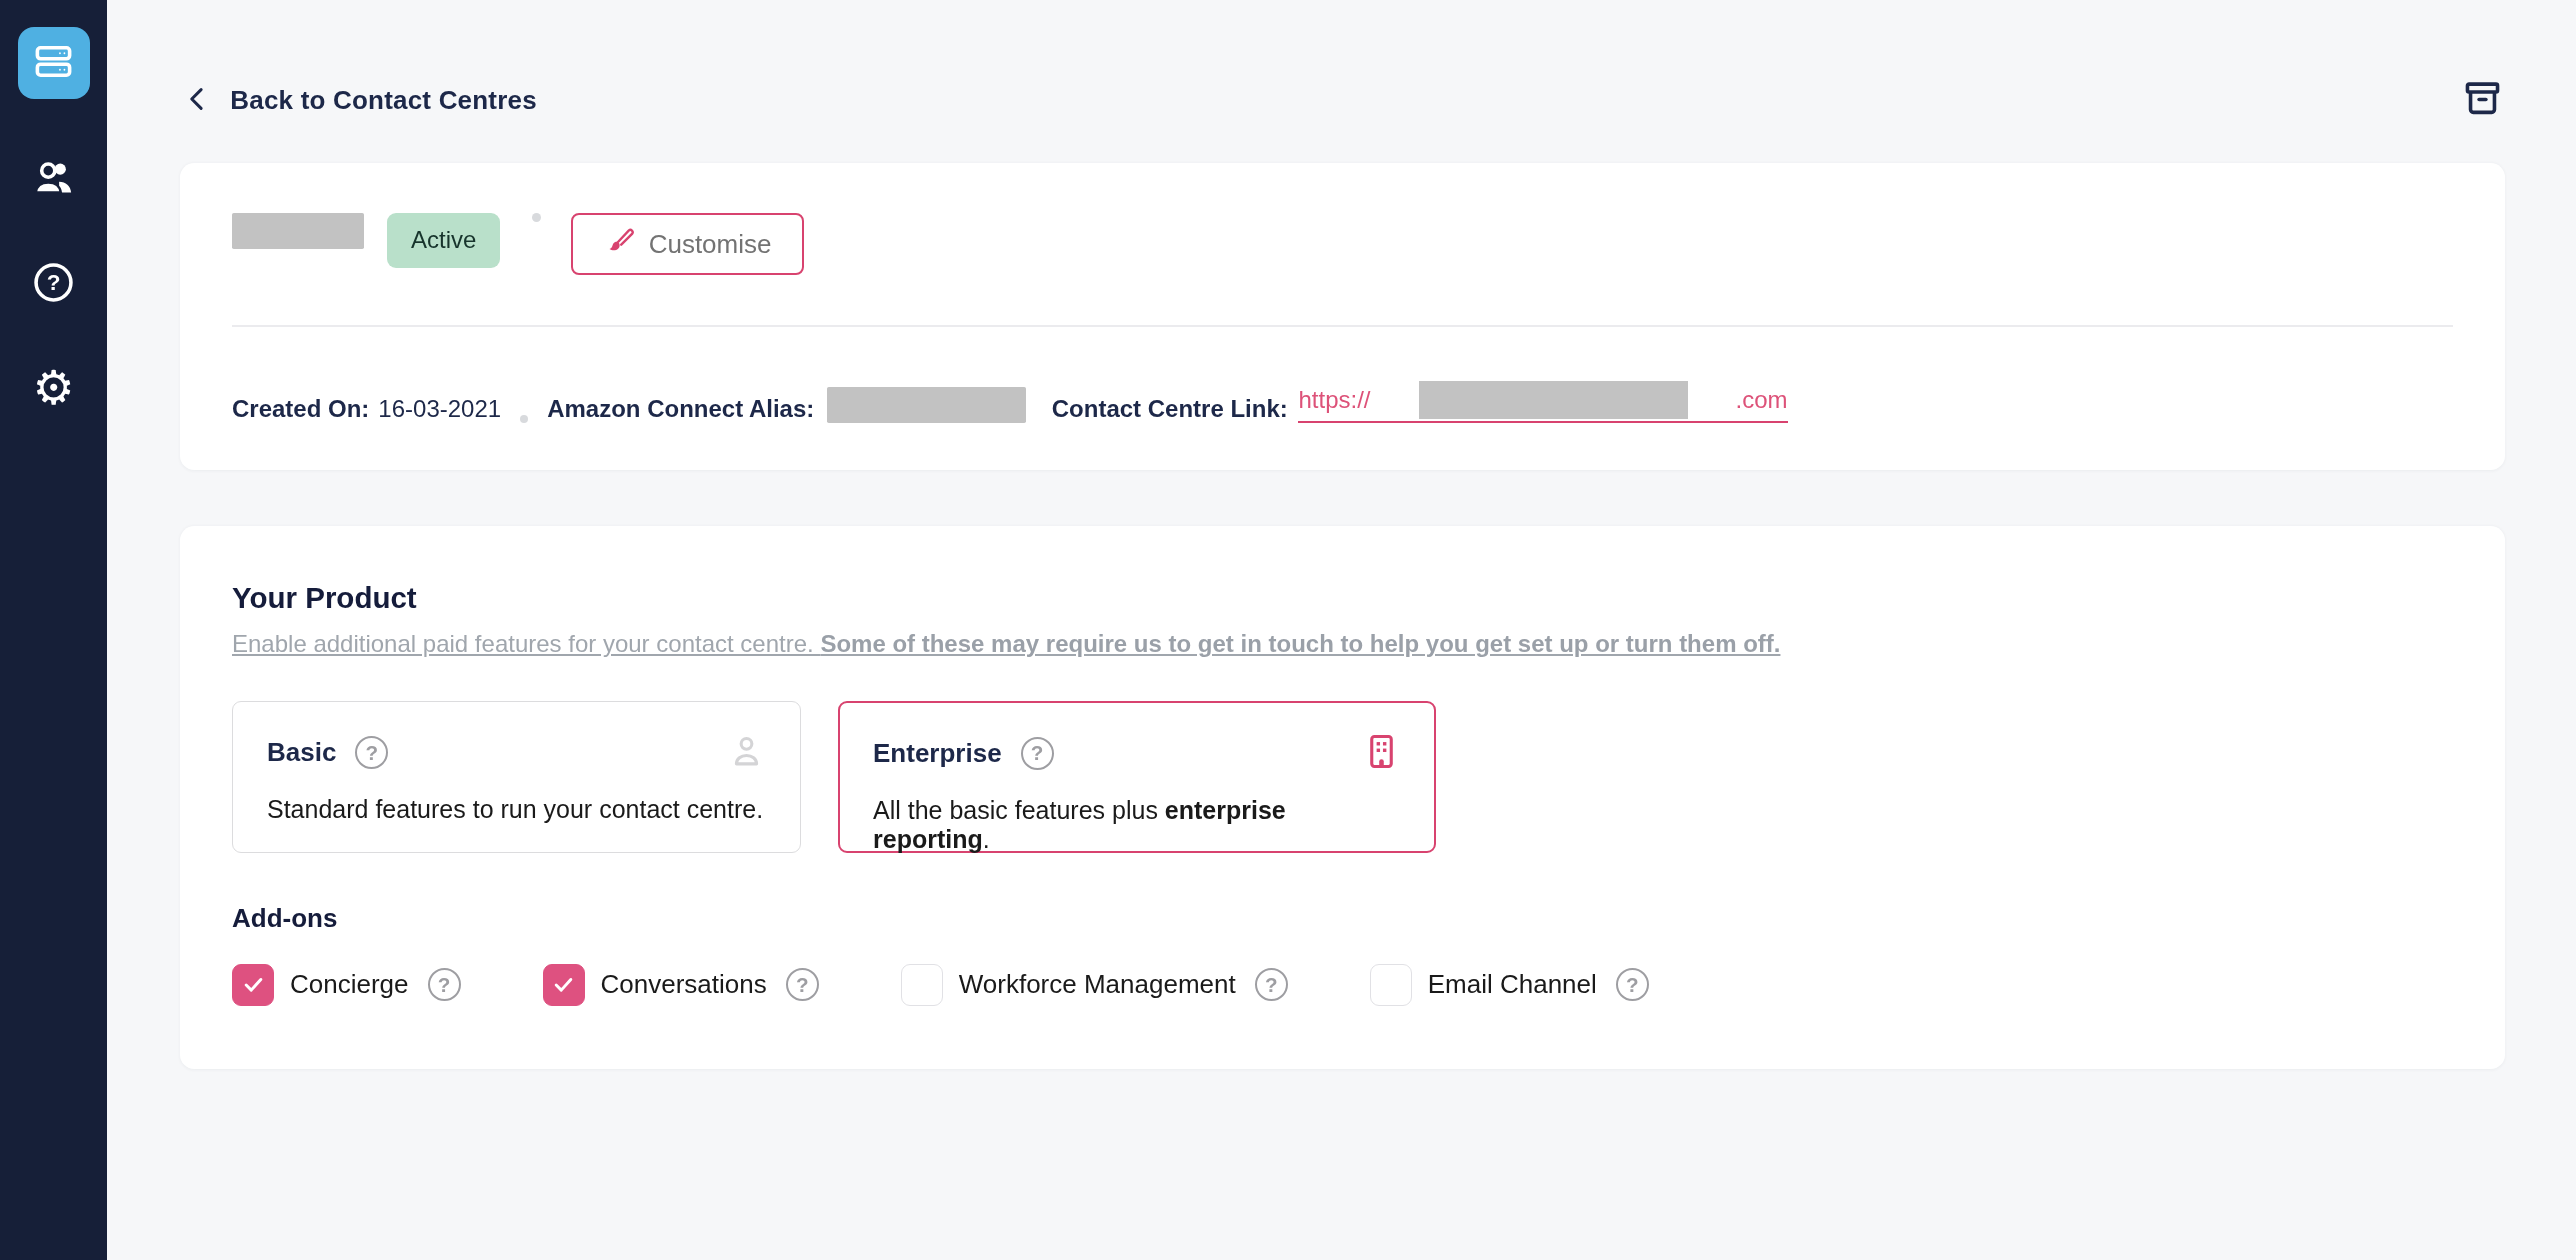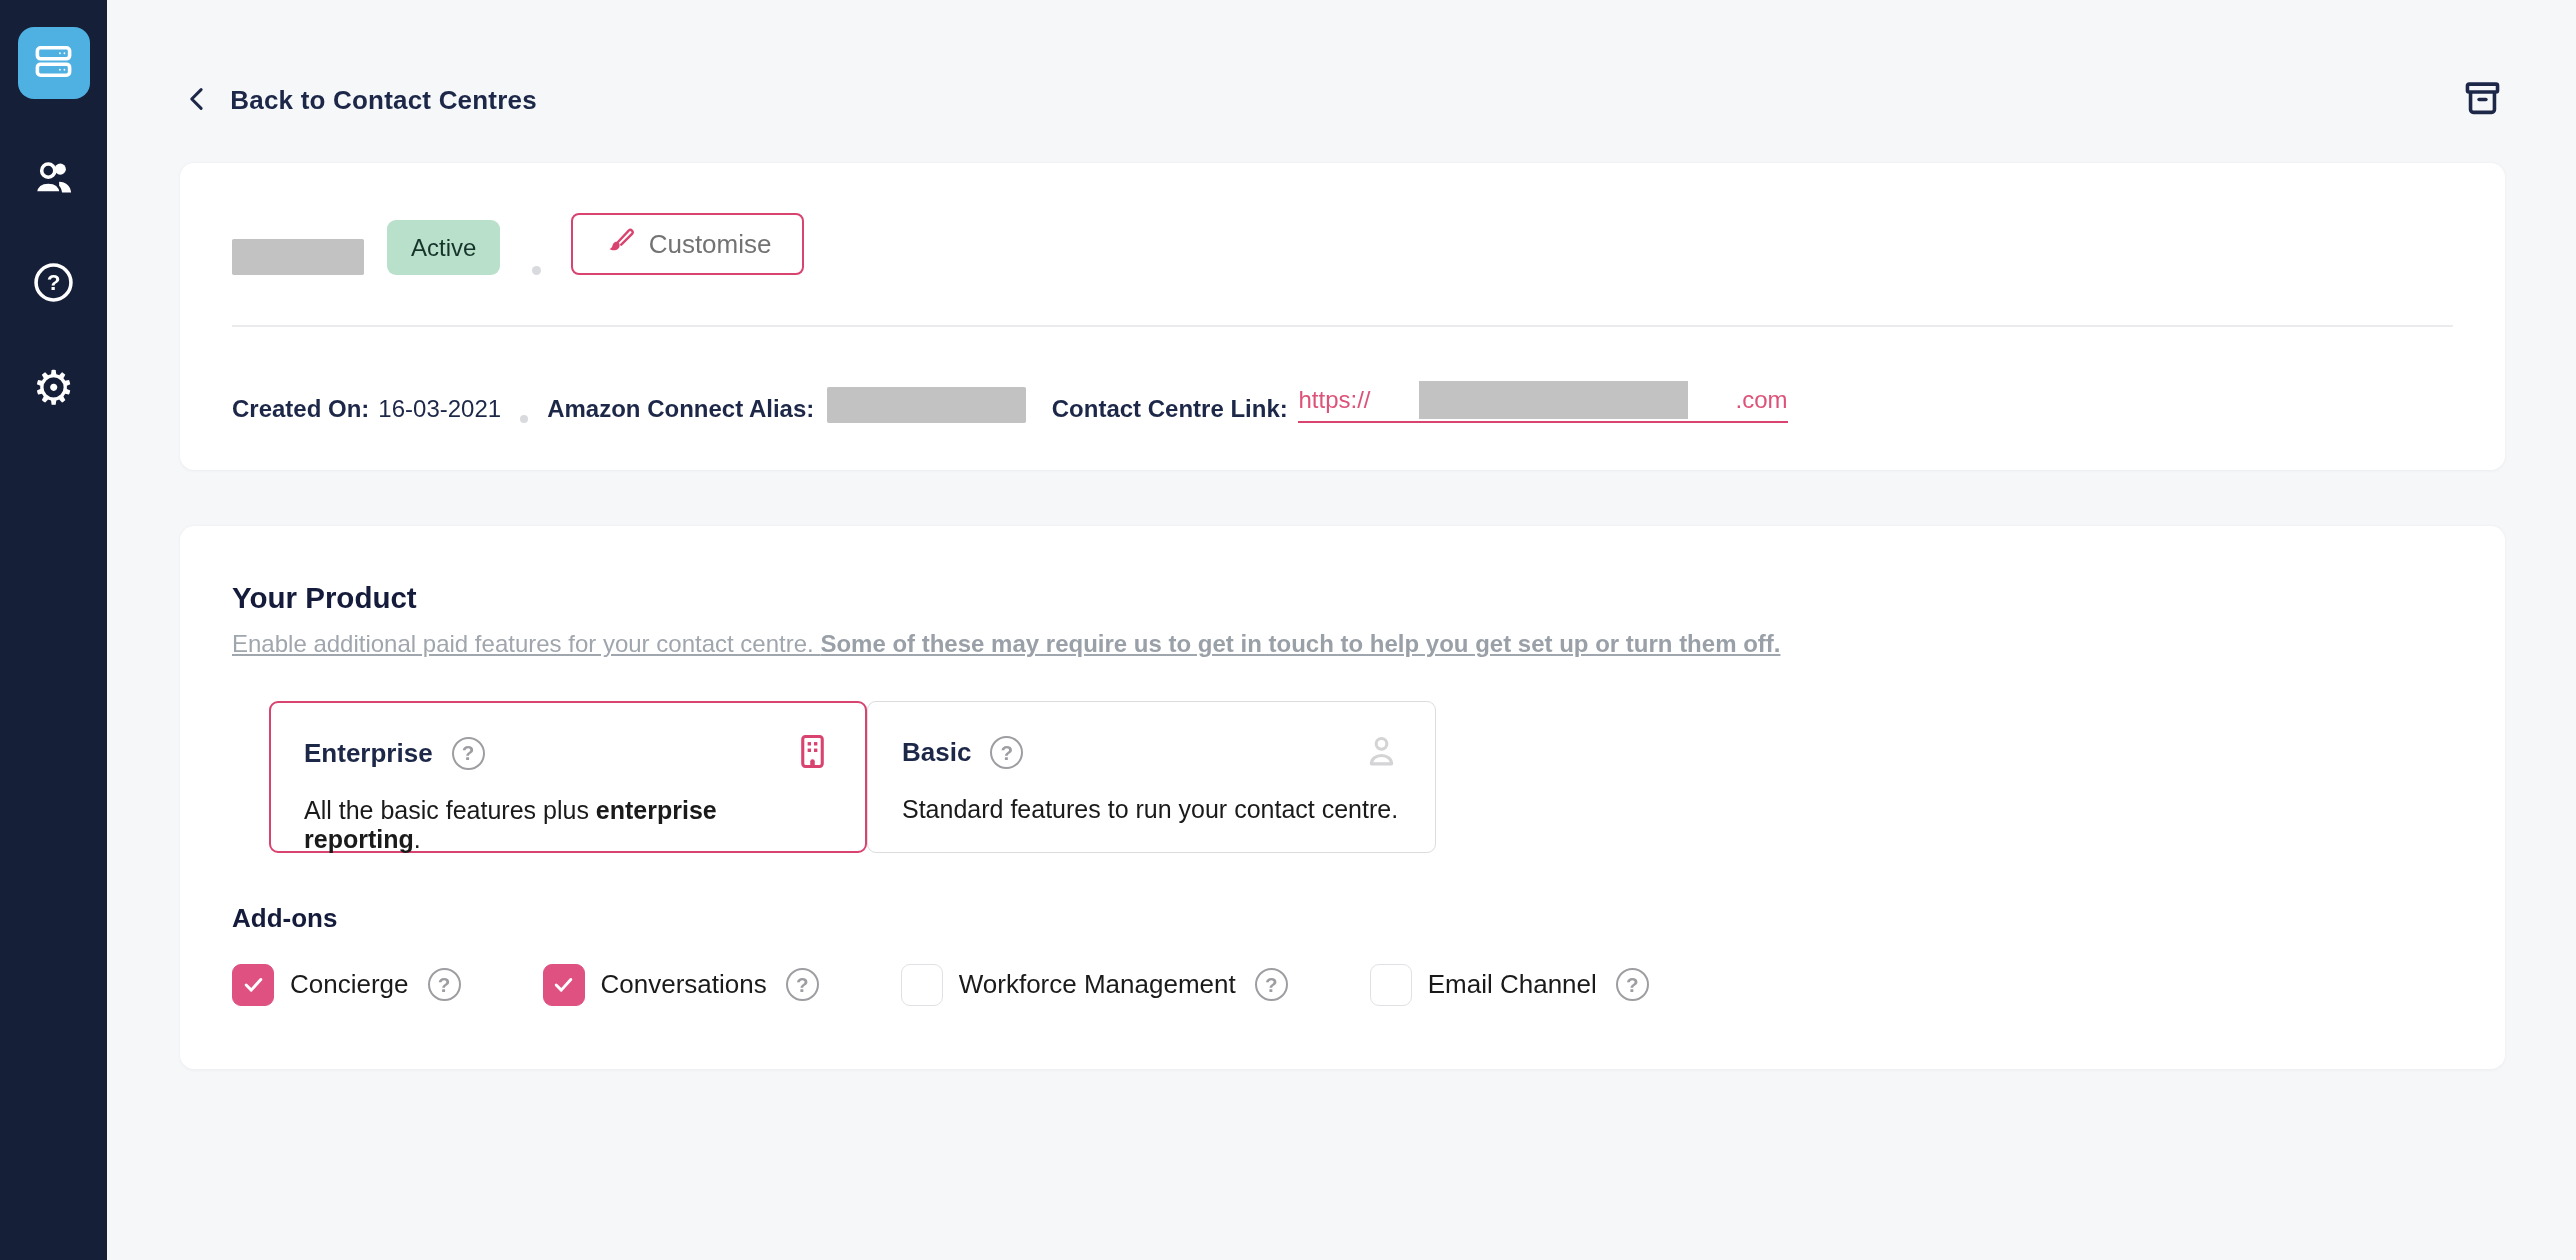--- a/index.html
+++ b/index.html
@@ -44,21 +44,21 @@
   .archive-btn { width:48px; height:48px; display:flex; align-items:center; justify-content:center; cursor:pointer; }
   .archive-btn svg { width:41px; height:41px; }
 
   .card {
     background:#ffffff; border-radius:14.3px;
     box-shadow:0 0.9px 3.6px rgba(20,30,60,.05);
     width:2325px;
   }
   .card-summary { margin-top:38px; padding:50px 52px 47px 52px; }
 
-  .title-row { display:flex; align-items:flex-end; }
+  .title-row { display:flex; align-items:flex-start; }
   .redacted { background:#c2c2c2; border-radius:1.8px; display:inline-block; }
   .name-redacted { width:132px; height:36px; }
   .status-badge {
     margin-left:23px; background:#b9e0ca; color:#17342c;
     font-size:24px; padding:13.4px 24px; border-radius:9px;
   }
   .dot-sep { width:9px; height:9px; border-radius:50%; background:#d8dadd; margin:0 30px 0 32px; }
   .customise-btn {
     display:flex; align-items:center; gap:14.3px;
     border:2.7px solid #d8436f; border-radius:8px; background:#ffffff;
@@ -218,52 +218,52 @@
       </a>
     </div>
   </section>
 
   <section class="card card-product">
     <h2 class="product-title">Your Product</h2>
     <p class="product-desc"><span>Enable additional paid features for your contact centre. </span><b>Some of these may require us to get in touch to help you get set up or turn them off.</b></p>
 
     <div class="plans-row">
 
+      <div class="plan-card plan-basic">
+        <div class="plan-head">
+          <span class="plan-name">Basic</span>
+          <span class="qicon"></span>
+          <span class="plan-corner-icon">
+            <svg viewBox="0 0 24 24" width="39" height="39" fill="none" stroke="#d4d4d6" stroke-width="1.9" stroke-linejoin="round">
+              <circle cx="12" cy="7.3" r="3.3"></circle>
+              <path d="M5.8 19.6c0-3.1 2.8-5.1 6.2-5.1s6.2 2 6.2 5.1z"></path>
+            </svg>
+          </span>
+        </div>
+        <div class="plan-desc">Standard features to run your contact centre.</div>
+      </div>
+
       <div class="plan-card plan-enterprise selected">
         <div class="plan-head">
           <span class="plan-name">Enterprise</span>
           <span class="qicon"></span>
           <span class="plan-corner-icon">
             <svg viewBox="0 0 24 24" width="39" height="39" fill="none" stroke="#d8436f" stroke-width="1.9" stroke-linejoin="round">
               <rect x="6" y="2.8" width="12" height="18.4" rx="1.6"></rect>
               <rect x="9" y="6.2" width="2.1" height="2.1" fill="#d8436f" stroke="none"></rect>
               <rect x="12.9" y="6.2" width="2.1" height="2.1" fill="#d8436f" stroke="none"></rect>
               <rect x="9" y="10.2" width="2.1" height="2.1" fill="#d8436f" stroke="none"></rect>
               <rect x="12.9" y="10.2" width="2.1" height="2.1" fill="#d8436f" stroke="none"></rect>
               <path d="M10.6 21.2v-3a1.4 1.4 0 0 1 2.8 0v3z" fill="#d8436f" stroke="none"></path>
             </svg>
           </span>
         </div>
         <div class="plan-desc"><span>All the basic features plus </span><b>enterprise reporting</b><span>.</span></div>
       </div>
 
-      <div class="plan-card plan-basic">
-        <div class="plan-head">
-          <span class="plan-name">Basic</span>
-          <span class="qicon"></span>
-          <span class="plan-corner-icon">
-            <svg viewBox="0 0 24 24" width="39" height="39" fill="none" stroke="#d4d4d6" stroke-width="1.9" stroke-linejoin="round">
-              <circle cx="12" cy="7.3" r="3.3"></circle>
-              <path d="M5.8 19.6c0-3.1 2.8-5.1 6.2-5.1s6.2 2 6.2 5.1z"></path>
-            </svg>
-          </span>
-        </div>
-        <div class="plan-desc">Standard features to run your contact centre.</div>
-      </div>
-
     </div>
 
     <h3 class="addons-title">Add-ons</h3>
 
     <div class="addons-row">
 
       <div class="addon checked">
         <span class="checkbox">
           <svg viewBox="0 0 24 24" width="27" height="27" fill="none" stroke="#ffffff" stroke-width="2.6" stroke-linecap="round" stroke-linejoin="round">
               <polyline points="5.5 12.5 10 17 18.5 7.5"></polyline>

